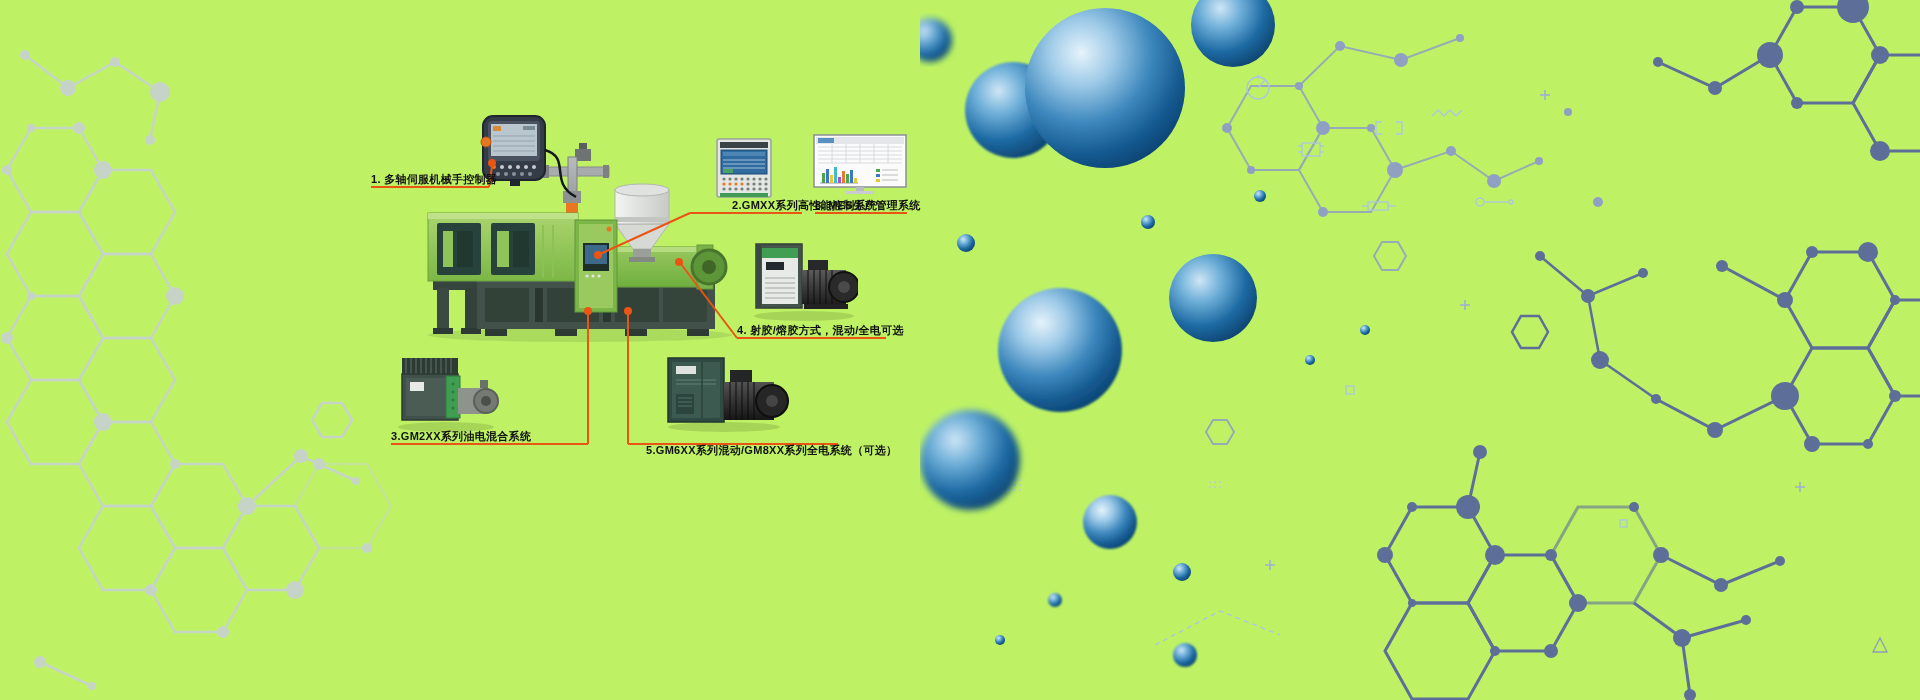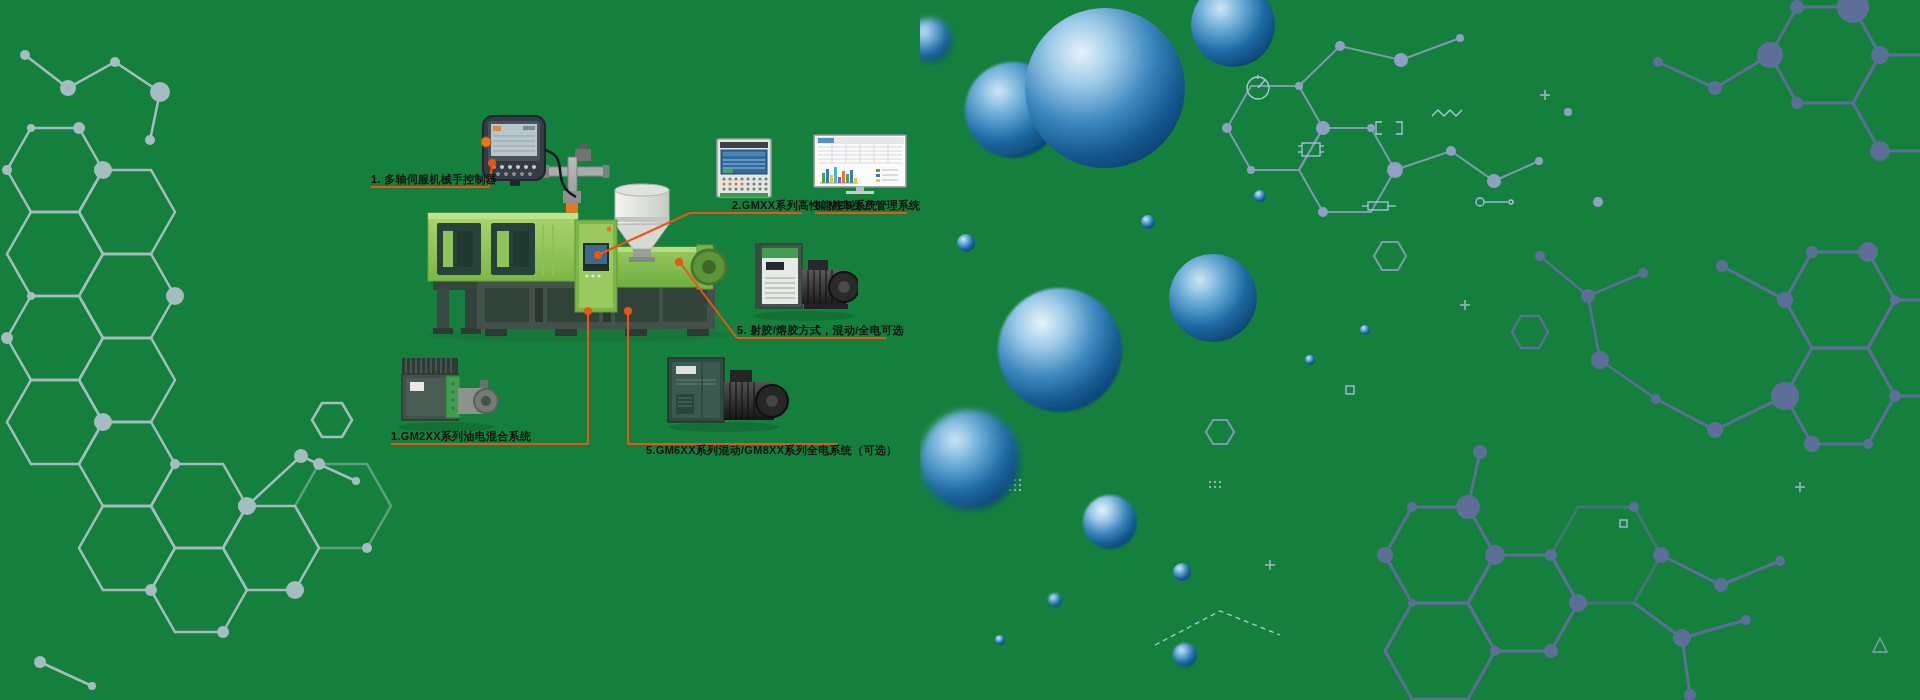--- a/index.html
+++ b/index.html
@@ -1,18 +1,18 @@
 <!DOCTYPE html>
 <html><head>
 <meta charset="utf-8">
 <style>
   *{margin:0;padding:0;box-sizing:border-box}
   html,body{width:1920px;height:700px;overflow:hidden}
   body{font-family:"Liberation Sans","DejaVu Sans",sans-serif;background:#ffffff}
-  .stage{position:relative;width:1920px;height:700px;background:#15803d;overflow:hidden}
+  .stage{position:relative;width:1920px;height:700px;background:#bef264;overflow:hidden}
   .layer{position:absolute}
   .callout{position:absolute;font-size:11px;font-weight:bold;color:#111111;white-space:nowrap;letter-spacing:.3px}
 </style>
 </head>
 <body>
 
 <div class="stage">
 
   <svg class="layer" style="left:0;top:0;opacity:.8" width="400" height="700" viewBox="0 0 400 700">
     <g stroke="#c9cde2" stroke-width="2.5" fill="none">
@@ -589,17 +589,17 @@
       <circle cx="598" cy="255" r="4"></circle>
       <circle cx="679" cy="262" r="4"></circle>
       <circle cx="628" cy="311" r="4"></circle>
       <circle cx="588" cy="311" r="4"></circle>
     </g>
   </svg>
 
   <div class="callout" style="left:371px;top:172px">1. 多轴伺服机械手控制器</div>
   <div class="callout" style="left:732px;top:198px">2.GMXX系列高性能控制系统</div>
   <div class="callout" style="left:815px;top:198px">8. MES生产管理系统</div>
-  <div class="callout" style="left:737px;top:323px">5. 射胶/熔胶方式，混动/全电可选</div>
+  <div class="callout" style="left:737px;top:323px">4. 射胶/熔胶方式，混动/全电可选</div>
   <div class="callout" style="left:646px;top:443px">5.GM6XX系列混动/GM8XX系列全电系统（可选）</div>
-  <div class="callout" style="left:391px;top:429px">1.GM2XX系列油电混合系统</div>
+  <div class="callout" style="left:391px;top:429px">3.GM2XX系列油电混合系统</div>
 
 </div>
 
 </body></html>

